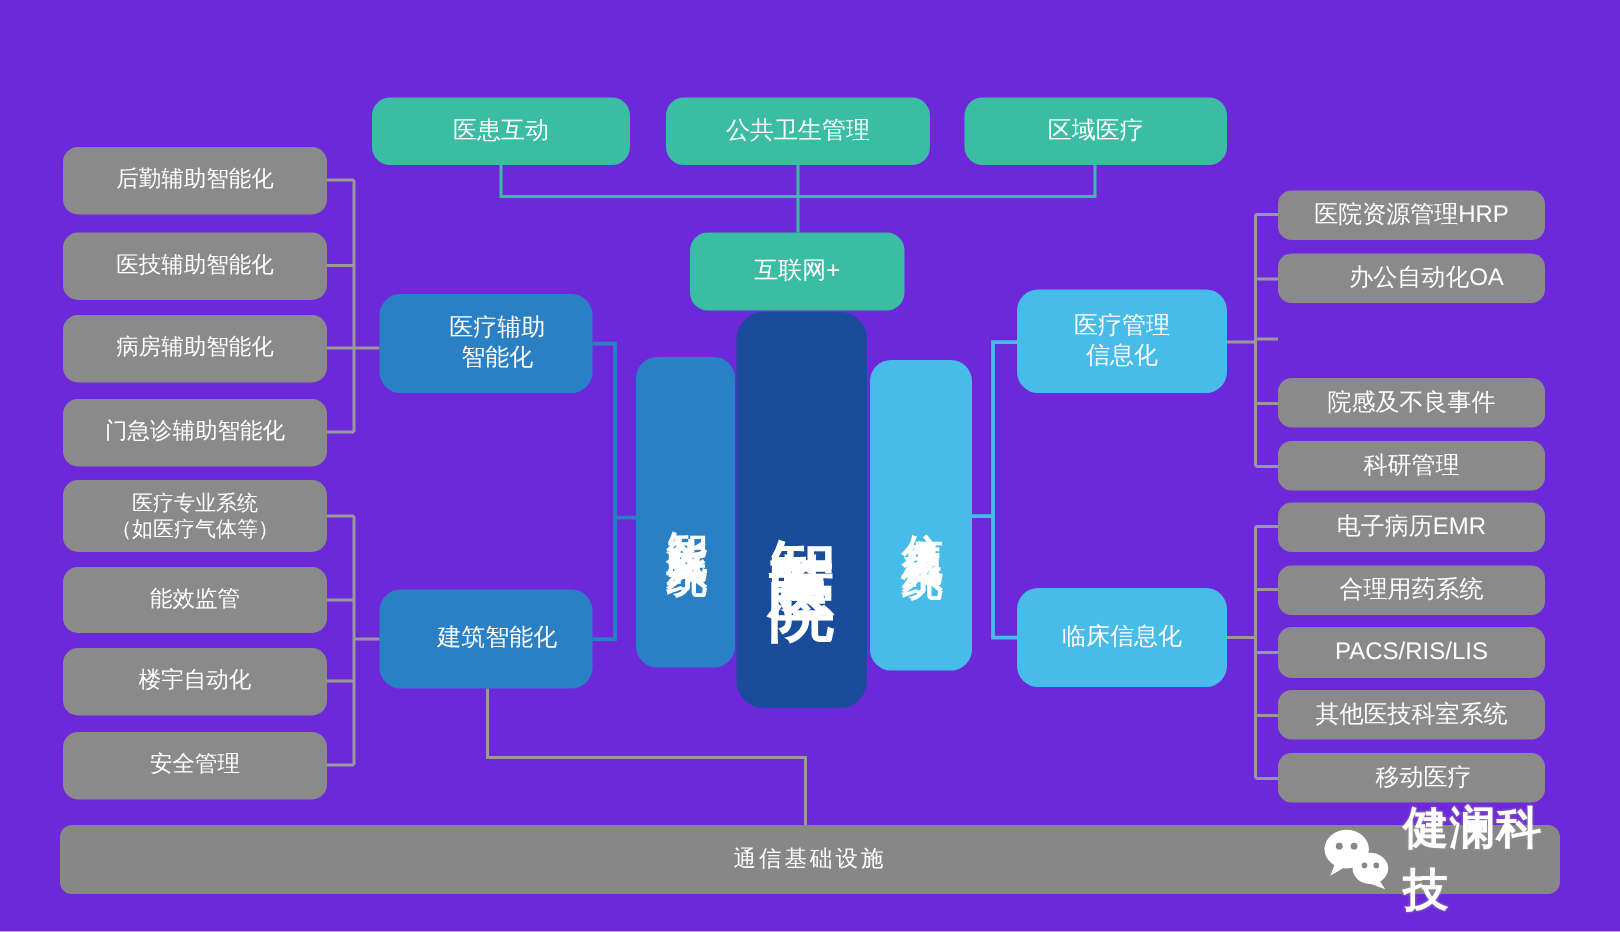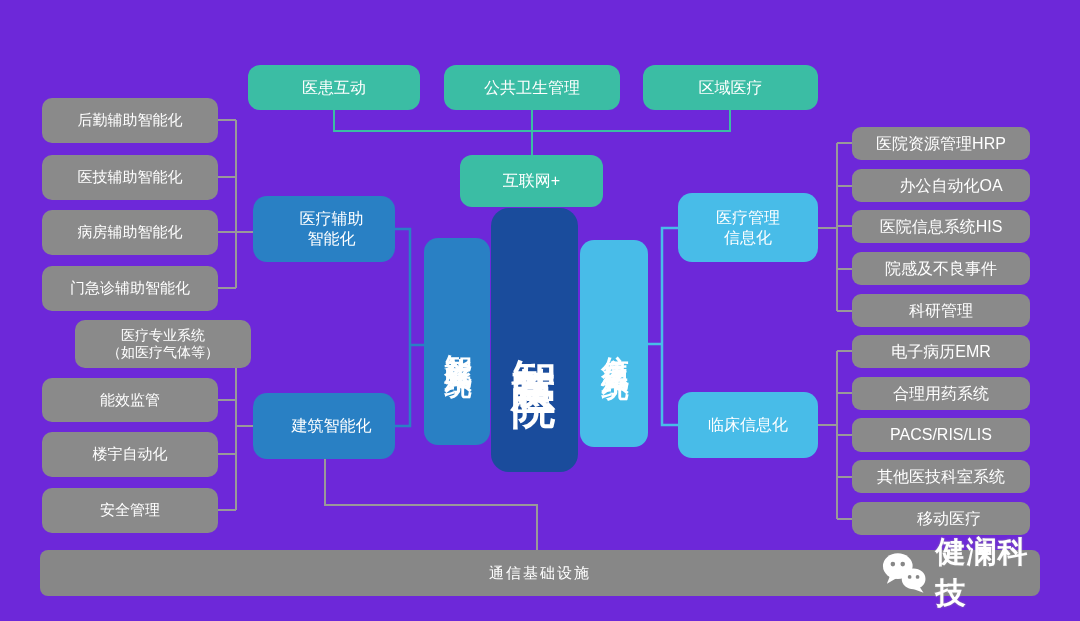--- a/index.html
+++ b/index.html
@@ -13,21 +13,21 @@
   .box{
     position:absolute;z-index:1;display:flex;align-items:center;justify-content:center;
     color:#ffffff;text-align:center;box-sizing:border-box;white-space:pre-line;
     line-height:1.25;
   }
   .teal{background:#3BBDA4;border-radius:12px;font-size:16px;}
   .blue{background:#2980C4;border-radius:14px;font-size:16px;padding-left:15px;}
   .lblue{background:#48BCE8;border-radius:14px;font-size:16px;}
   .gray{background:#8A8A8A;border-radius:10px;font-size:15px;}
   .gray.small{font-size:16px;border-radius:9px;}
-  .two-line{font-size:14px;margin-left:33px;}
+  .two-line{font-size:14px;}
   .vert{
     writing-mode:vertical-rl;text-orientation:upright;font-weight:bold;
   }
   .v-main{font-size:44px;letter-spacing:8px;border-radius:18px;background:#1A4C9C;}
   .v-side-blue{font-size:27px;letter-spacing:4px;border-radius:14px;background:#2980C4;}
   .v-side-lblue{font-size:27px;letter-spacing:4px;border-radius:14px;background:#48BCE8;}
   .bar{background:#878787;border-radius:8px;font-size:15px;letter-spacing:2px;}
   .watermark{
     position:absolute;z-index:2;left:880px;top:548px;width:178px;height:50px;
     display:flex;align-items:center;gap:8px;color:#ffffff;
@@ -85,21 +85,20 @@
   <div class="box gray" style="left:42px;top:378px;width:176px;height:44px;">能效监管</div>
   <div class="box gray" style="left:42px;top:432px;width:176px;height:45px;">楼宇自动化</div>
   <div class="box gray" style="left:42px;top:488px;width:176px;height:45px;">安全管理</div>
 
   <div class="box lblue" style="left:678px;top:193px;width:140px;height:69px;">医疗管理
 信息化</div>
   <div class="box lblue" style="left:678px;top:392px;width:140px;height:66px;">临床信息化</div>
 
   <div class="box gray small" style="left:852px;top:127px;width:178px;height:33px;">医院资源管理HRP</div>
   <div class="box gray small" style="left:852px;top:169px;width:178px;height:33px;padding-left:20px;">办公自动化OA</div>
-  <div class="box gray small" style="left:852px;top:210px;width:178px;height:33px;">医院信息系统HIS</div>
   <div class="box gray small" style="left:852px;top:252px;width:178px;height:33px;">院感及不良事件</div>
   <div class="box gray small" style="left:852px;top:294px;width:178px;height:33px;">科研管理</div>
 
   <div class="box gray small" style="left:852px;top:335px;width:178px;height:33px;">电子病历EMR</div>
   <div class="box gray small" style="left:852px;top:377px;width:178px;height:33px;">合理用药系统</div>
   <div class="box gray small" style="left:852px;top:418px;width:178px;height:34px;">PACS/RIS/LIS</div>
   <div class="box gray small" style="left:852px;top:460px;width:178px;height:33px;">其他医技科室系统</div>
   <div class="box gray small" style="left:852px;top:502px;width:178px;height:33px;padding-left:16px;">移动医疗</div>
 
   <div class="box bar" style="left:40px;top:550px;width:1000px;height:46px;">通信基础设施</div>

